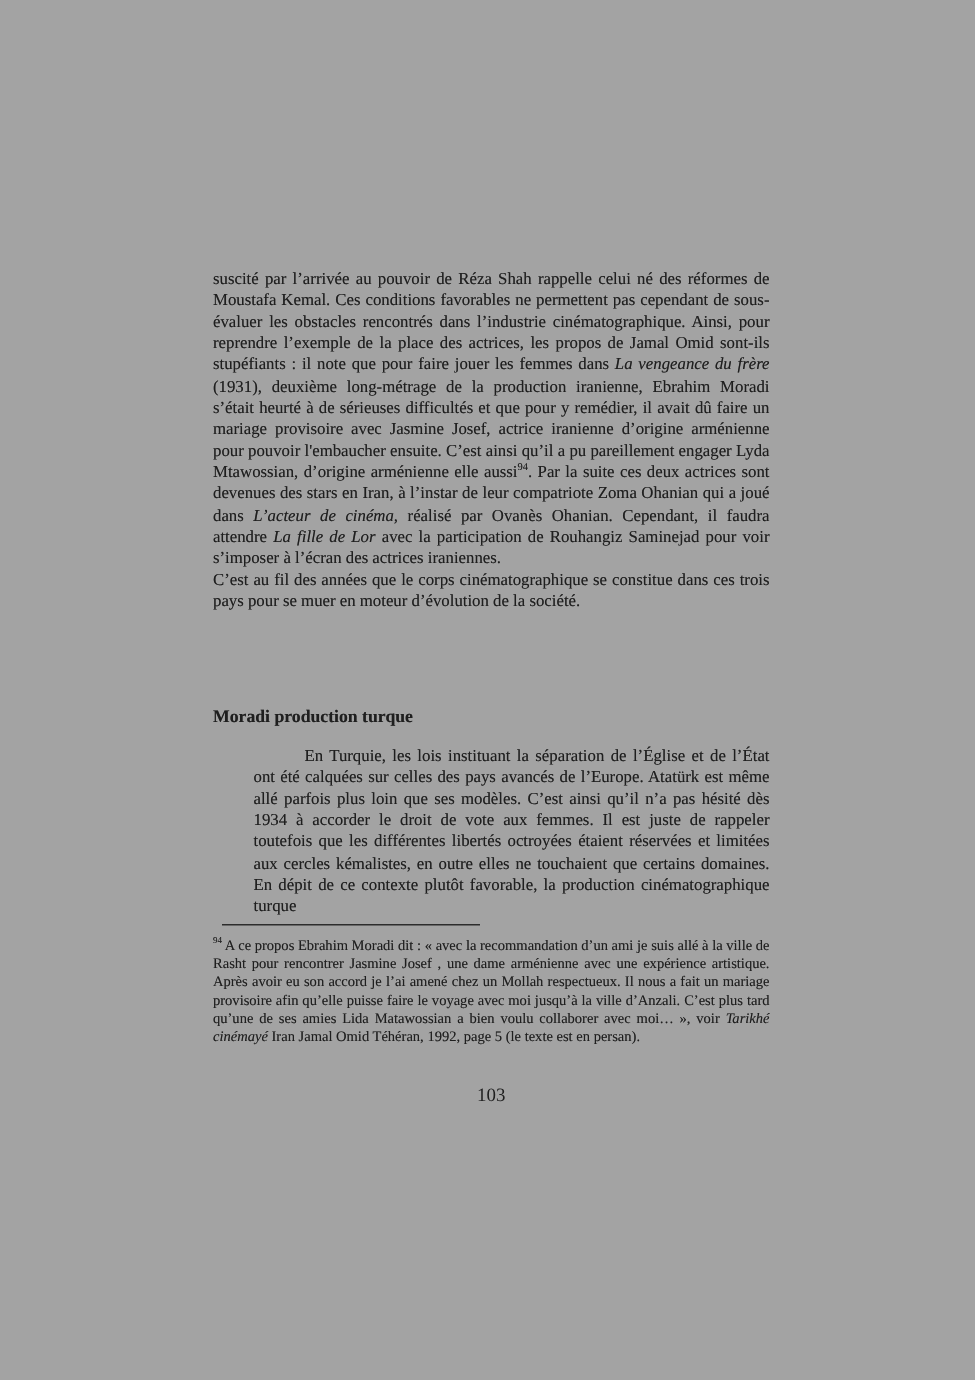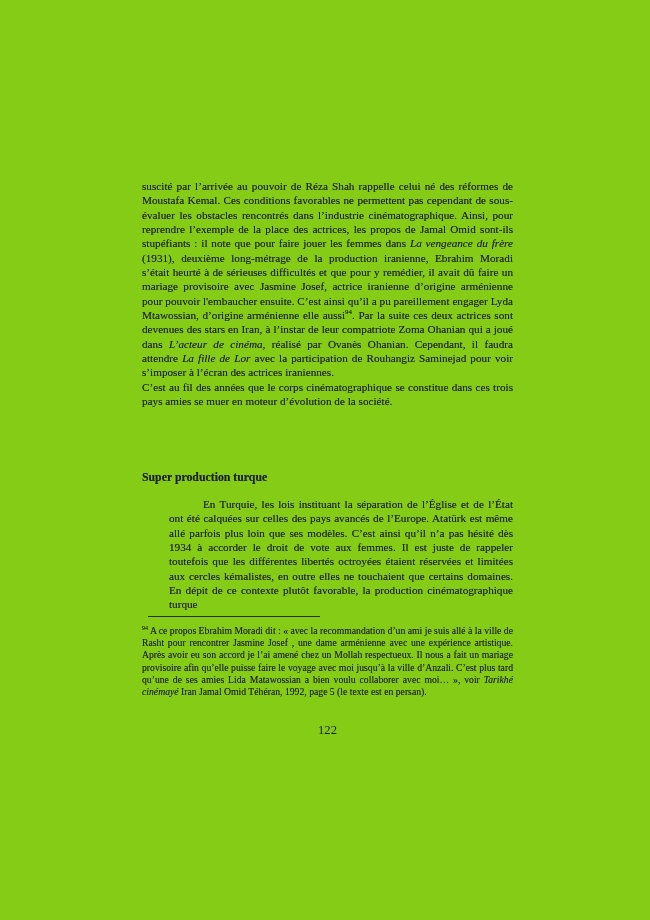--- a/index.html
+++ b/index.html
@@ -1,17 +1,17 @@
 <!DOCTYPE html>
 <html><head>
 <meta charset="utf-8">
 <style>
   html,body{margin:0;padding:0;background:#ffffff;}
   .page{
-    position:relative;width:650px;height:920px;background:#84cc16;overflow:hidden;
+    position:relative;width:650px;height:920px;background:#a3a3a3;overflow:hidden;
     font-family:"Liberation Serif","DejaVu Serif",serif;color:#1f1f1f;
   }
   .text-column{position:absolute;left:142px;width:371px;}
   .body-text{
     font-size:11.2px;line-height:14.35px;text-align:justify;
     text-shadow:0 0 0.4px rgba(30,30,30,0.55);
   }
   .body-text p{margin:0;padding:0;}
   #para-block{top:179px;}
   #section-heading{
@@ -32,33 +32,33 @@
   .italic{font-style:italic;}
   sup{font-size:0.62em;vertical-align:super;line-height:0;}
 </style>
 </head>
 <body>
 
 <div class="page">
 
   <div id="para-block" class="text-column body-text">
     <p><span>suscité par l’arrivée au pouvoir de Réza Shah rappelle celui né des réformes de Moustafa Kemal. Ces conditions favorables ne permettent pas cependant de sous-évaluer les obstacles rencontrés dans l’industrie cinématographique. Ainsi, pour reprendre l’exemple de la place des actrices, les propos de Jamal Omid sont-ils stupéfiants : il note que pour faire jouer les femmes dans </span><span class="italic">La vengeance du frère</span><span> (1931), deuxième long-métrage de la production iranienne, Ebrahim Moradi s’était heurté à de sérieuses difficultés et que pour y remédier, il avait dû faire un mariage provisoire avec Jasmine Josef, actrice iranienne d’origine arménienne pour pouvoir l'embaucher ensuite. C’est ainsi qu’il a pu pareillement engager Lyda Mtawossian, d’origine arménienne elle aussi</span><sup>94</sup><span>. Par la suite ces deux actrices sont devenues des stars en Iran, à l’instar de leur compatriote Zoma Ohanian qui a joué dans </span><span class="italic">L’acteur de cinéma,</span><span> réalisé par Ovanès Ohanian. Cependant, il faudra attendre </span><span class="italic">La fille de Lor</span><span> avec la participation de Rouhangiz Saminejad pour voir s’imposer à l’écran des actrices iraniennes.</span></p>
-    <p>C’est au fil des années que le corps cinématographique se constitue dans ces trois pays amies se muer en moteur d’évolution de la société.</p>
+    <p>C’est au fil des années que le corps cinématographique se constitue dans ces trois pays pour se muer en moteur d’évolution de la société.</p>
   </div>
 
   <div id="section-heading" class="text-column">
-    <span>Super production turque</span>
+    <span>Moradi production turque</span>
   </div>
 
   <div id="para3-block" class="text-column body-text">
     <p>En Turquie, les lois instituant la séparation de l’Église et de l’État ont été calquées sur celles des pays avancés de l’Europe. Atatürk est même allé parfois plus loin que ses modèles. C’est ainsi qu’il n’a pas hésité dès 1934 à accorder le droit de vote aux femmes. Il est juste de rappeler toutefois que les différentes libertés octroyées étaient réservées et limitées aux cercles kémalistes, en outre elles ne touchaient que certains domaines. En dépit de ce contexte plutôt favorable, la production cinématographique turque</p>
   </div>
 
   <div id="footnote-block" class="text-column">
     <div class="footnote-rule"></div>
     <p class="footnote-text"><sup>94</sup><span> A ce propos Ebrahim Moradi dit : « avec la recommandation d’un ami je suis allé à la ville de Rasht pour rencontrer Jasmine Josef , une dame arménienne avec une expérience artistique. Après avoir eu son accord je l’ai amené chez un Mollah respectueux. Il nous a fait un mariage provisoire afin qu’elle puisse faire le voyage avec moi jusqu’à la ville d’Anzali. C’est plus tard qu’une de ses amies Lida Matawossian a bien voulu collaborer avec moi… », voir </span><span class="italic">Tarikhé cinémayé</span><span> Iran Jamal Omid Téhéran, 1992, page 5 (le texte est en persan).</span></p>
   </div>
 
   <div id="page-number-block" class="text-column">
-    <span>122</span>
+    <span>103</span>
   </div>
 
 </div>
 
 </body></html>

